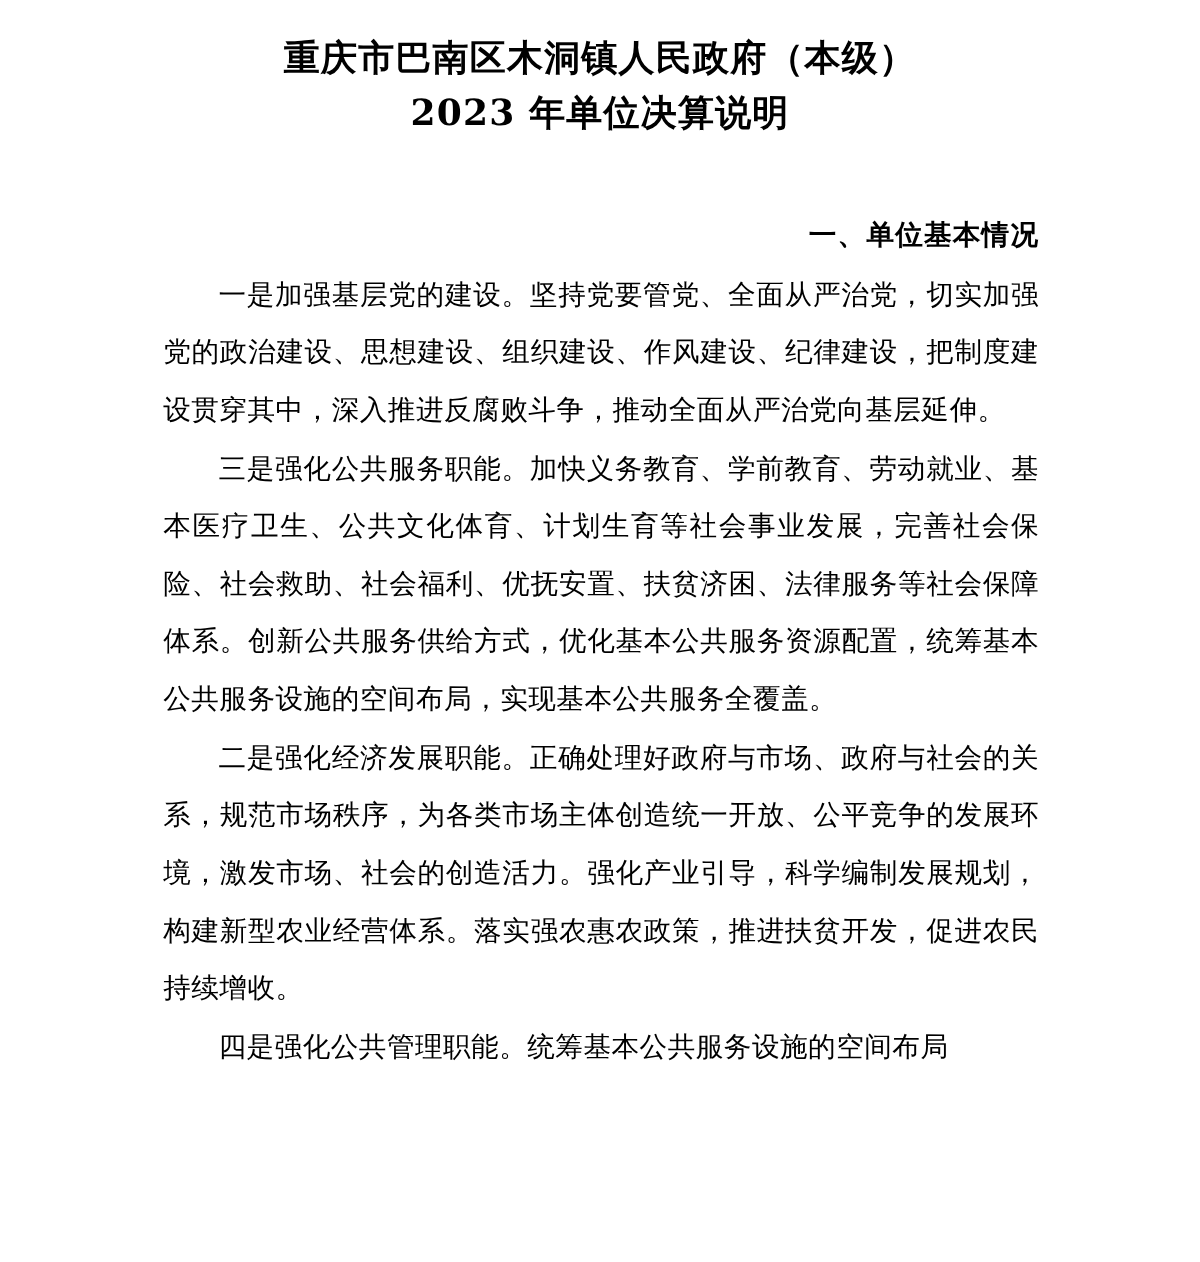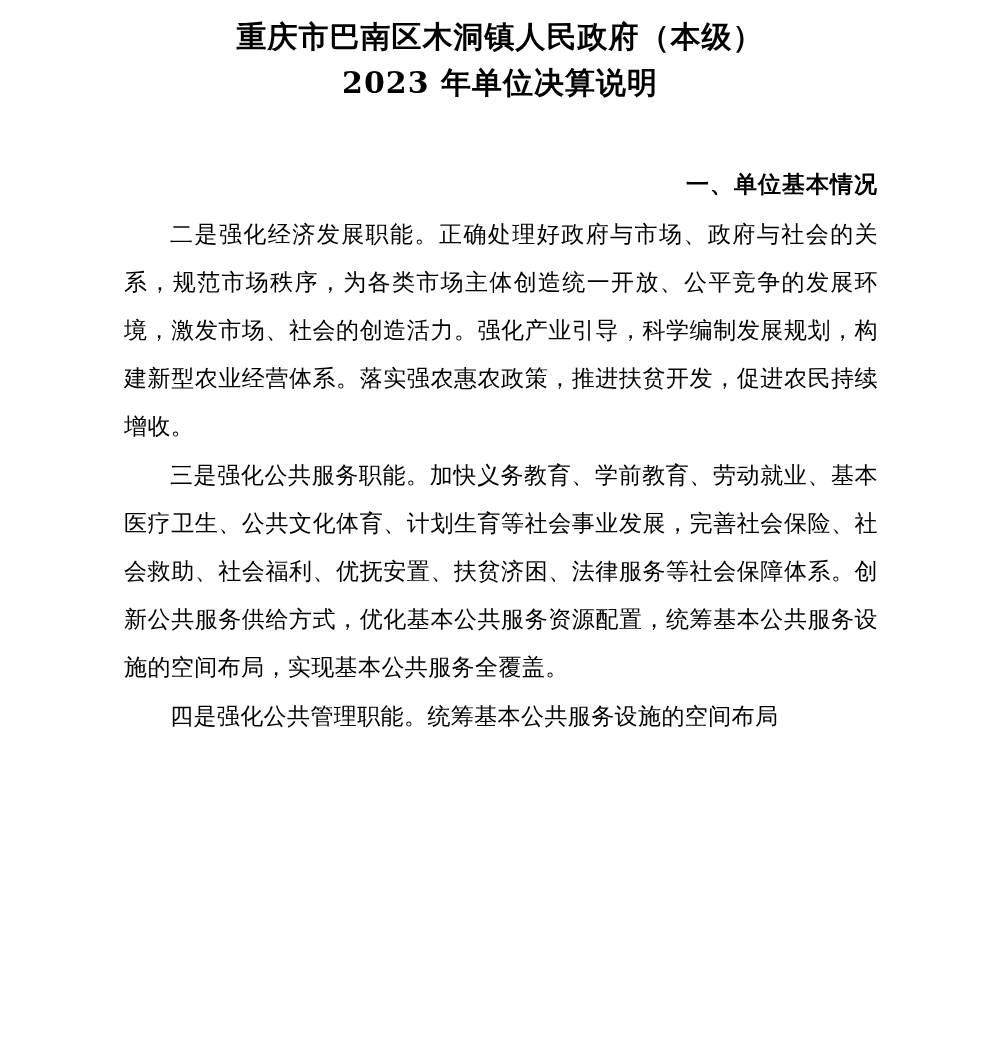--- a/index.html
+++ b/index.html
@@ -11,21 +11,21 @@
     width: 1000px;
     height: 1052px;
     font-family: "DejaVu Serif", "Liberation Serif", serif;
     color: #000000;
     overflow: hidden;
   }
   .page {
     width: 1000px;
     height: 1052px;
     box-sizing: border-box;
-    padding: 4px;
+    padding: 16px;
     position: relative;
   }
   .doc-title {
     text-align: center;
     font-weight: bold;
     font-size: 30px;
     line-height: 46px;
     letter-spacing: 1px;
     margin: 0;
     padding-top: 10px;
@@ -74,18 +74,19 @@
   <h1 class="doc-title">
     <span class="line">重庆市巴南区木洞镇人民政府（本级）</span>
     <span class="line">2023 年单位决算说明</span>
   </h1>
 
   <div class="body-area">
 
     <div class="heading-1">一、单位基本情况</div>
 
 
+    <p class="para">一是加强基层党的建设。坚持党要管党、全面从严治党，切实加强党的政治建设、思想建设、组织建设、作风建设、纪律建设，把制度建设贯穿其中，深入推进反腐败斗争，推动全面从严治党向基层延伸。</p>
+    <p class="para">三是强化公共服务职能。加快义务教育、学前教育、劳动就业、基本医疗卫生、公共文化体育、计划生育等社会事业发展，完善社会保险、社会救助、社会福利、优抚安置、扶贫济困、法律服务等社会保障体系。创新公共服务供给方式，优化基本公共服务资源配置，统筹基本公共服务设施的空间布局，实现基本公共服务全覆盖。</p>
     <p class="para">二是强化经济发展职能。正确处理好政府与市场、政府与社会的关系，规范市场秩序，为各类市场主体创造统一开放、公平竞争的发展环境，激发市场、社会的创造活力。强化产业引导，科学编制发展规划，构建新型农业经营体系。落实强农惠农政策，推进扶贫开发，促进农民持续增收。</p>
-    <p class="para">三是强化公共服务职能。加快义务教育、学前教育、劳动就业、基本医疗卫生、公共文化体育、计划生育等社会事业发展，完善社会保险、社会救助、社会福利、优抚安置、扶贫济困、法律服务等社会保障体系。创新公共服务供给方式，优化基本公共服务资源配置，统筹基本公共服务设施的空间布局，实现基本公共服务全覆盖。</p>
     <p class="para">四是强化公共管理职能。统筹基本公共服务设施的空间布局</p>
 
   </div>
 </div>
 
 </body></html>

